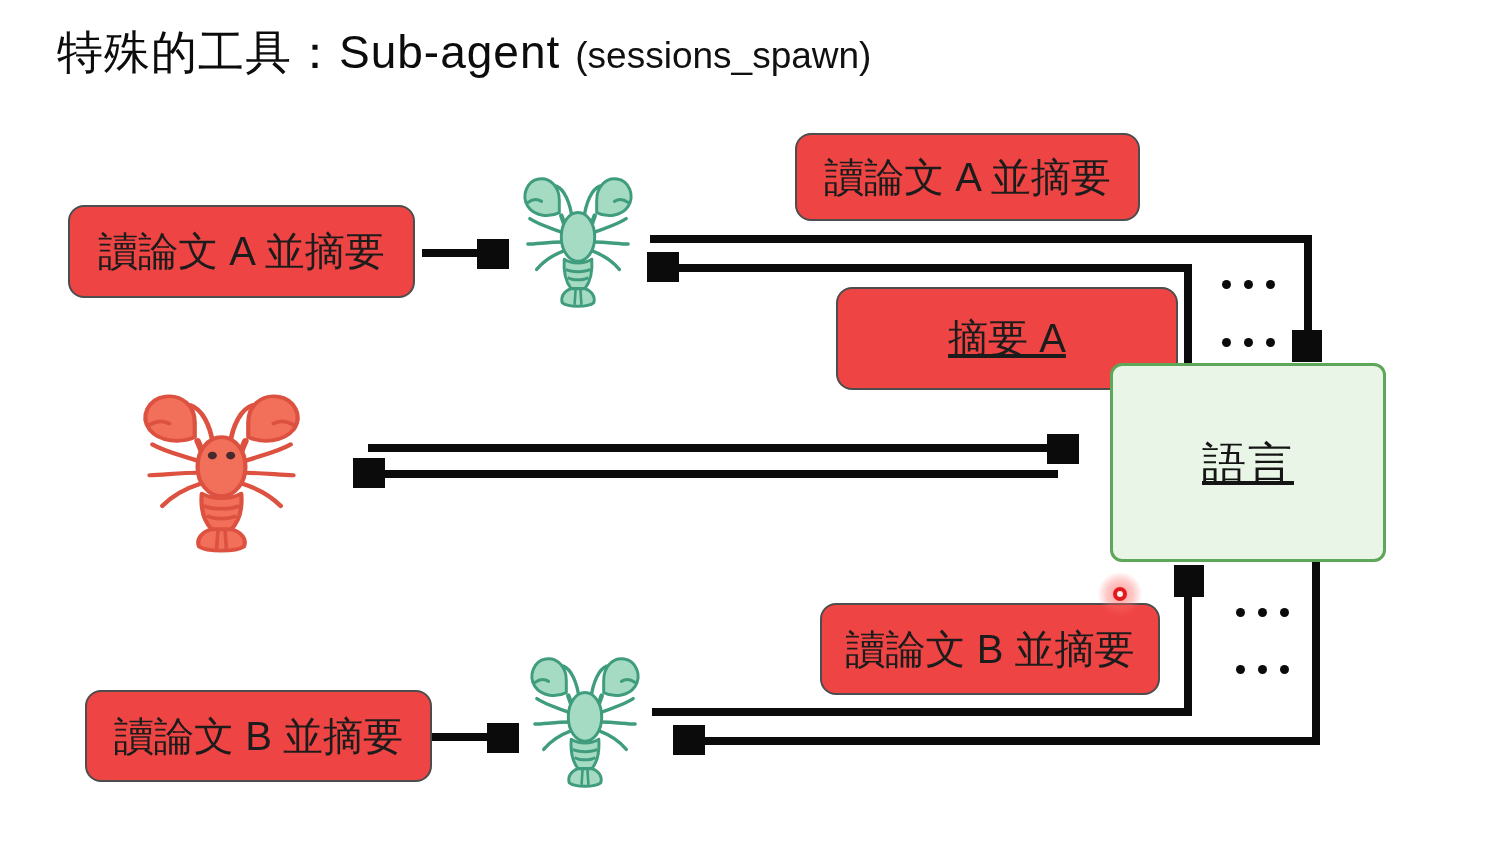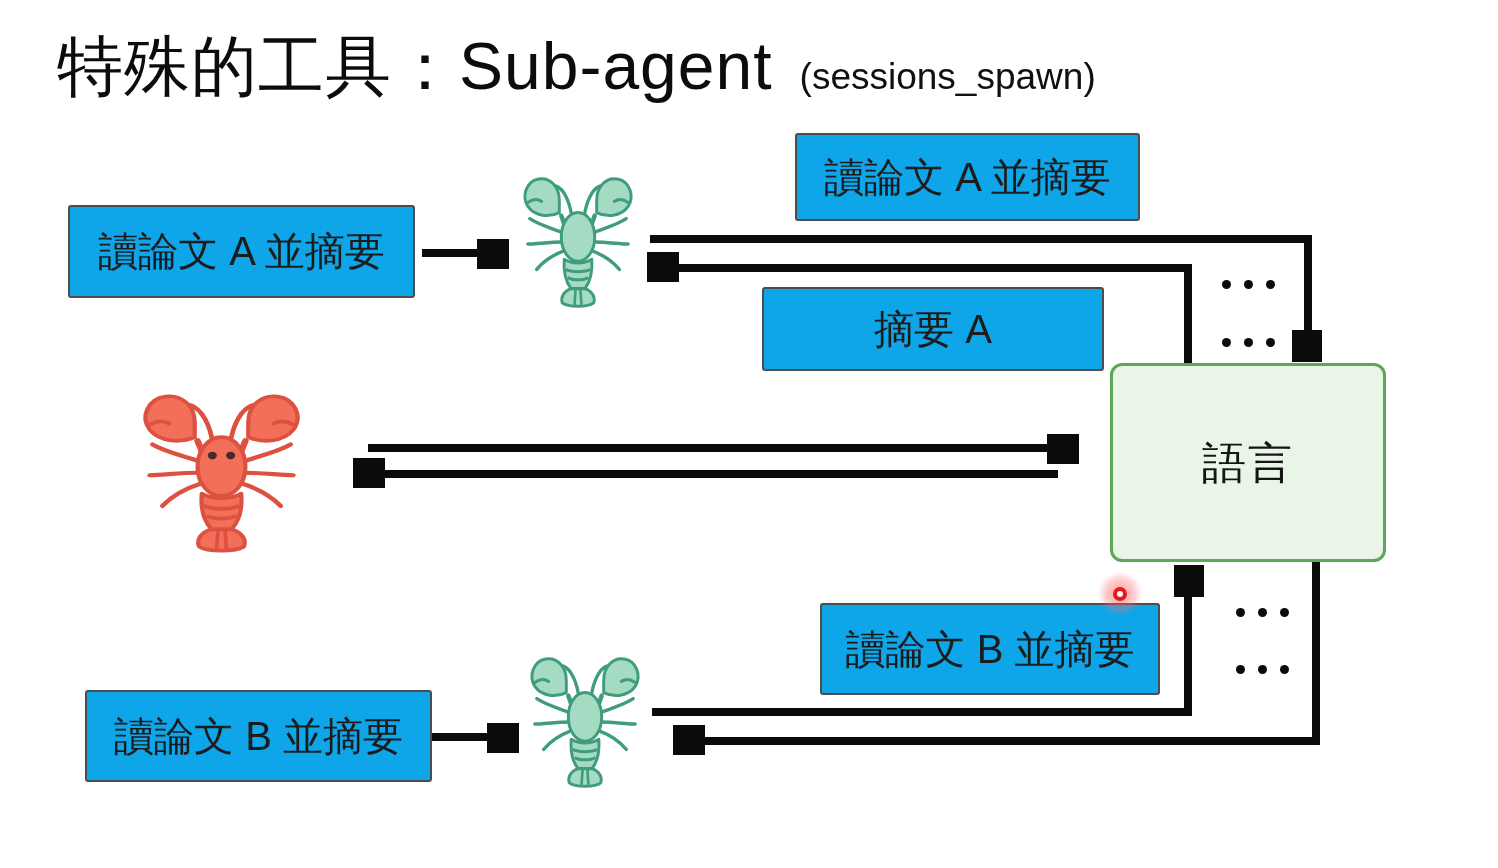--- a/index.html
+++ b/index.html
@@ -2,43 +2,43 @@
 <html><head>
 <meta charset="utf-8">
 <style>
   html,body{margin:0;padding:0;background:#fff;}
   *{box-sizing:border-box;}
   .slide{
     position:relative;width:1498px;height:868px;background:#ffffff;overflow:hidden;
     font-family:"Liberation Sans","DejaVu Sans",sans-serif;
   }
   .title{position:absolute;left:57px;top:22px;display:flex;align-items:baseline;white-space:nowrap;}
-  .t-main{font-size:66px;font-weight:400;color:#0c0c0c;letter-spacing:1px;}
-  .t-sub{font-size:37px;font-weight:400;color:#101010;margin-left:27px;}
+  .t-main{font-size:46px;font-weight:400;color:#0c0c0c;letter-spacing:1px;}
+  .t-sub{font-size:37px;font-weight:400;color:#101010;margin-left:15px;}
 
   .arrows{position:absolute;left:0;top:0;width:1498px;height:868px;pointer-events:none;}
   .arrows path{stroke:#0b0b0b;stroke-width:8;fill:none;}
 
   .lbox{
-    position:absolute;background:#0ea5e9;border:2.5px solid #4d4d4d;border-radius:3px;
+    position:absolute;background:#ef4444;border:2.5px solid #4d4d4d;border-radius:16px;
     display:flex;align-items:center;justify-content:center;
     font-size:40px;color:#1c1c1c;white-space:nowrap;
   }
   .b-task-a-left{left:68px;top:205px;width:347px;height:93px;}
   .b-task-a-top{left:795px;top:133px;width:345px;height:88px;}
-  .b-summary-a{left:762px;top:287px;width:342px;height:84px;}
+  .b-summary-a{left:836px;top:287px;width:342px;height:103px;text-decoration:underline;}
   .b-task-b-left{left:85px;top:690px;width:347px;height:92px;}
   .b-task-b-mid{left:820px;top:603px;width:340px;height:92px;}
   .b-summary-b{left:824px;top:759px;width:338px;height:86px;}
 
   .llm{
     position:absolute;left:1110px;top:363px;width:276px;height:199px;
     background:#e9f5e6;border:3px solid #5ea758;border-radius:12px;
     display:flex;flex-direction:column;align-items:center;justify-content:center;
-    font-size:44px;line-height:1.3;color:#151515;letter-spacing:2px;
+    font-size:44px;line-height:1.3;color:#151515;letter-spacing:2px;text-decoration:underline;
   }
 
   .lobster{position:absolute;overflow:visible;}
   .lob-a{left:519px;top:172px;width:118px;height:142px;--lf:#a6dbc3;--ls:#3f9c7d;--le:transparent;}
   .lob-b{left:526px;top:652px;width:118px;height:142px;--lf:#a6dbc3;--ls:#3f9c7d;--le:transparent;}
   .lob-main{left:137px;top:388px;width:169px;height:172px;--lf:#f2705a;--ls:#dd5140;--le:#462a2d;}
 
   .dots{position:absolute;display:flex;gap:13px;}
   .dots i{display:block;width:9px;height:9px;border-radius:50%;background:#0b0b0b;}
   .dots-1{left:1222px;top:280px;}

